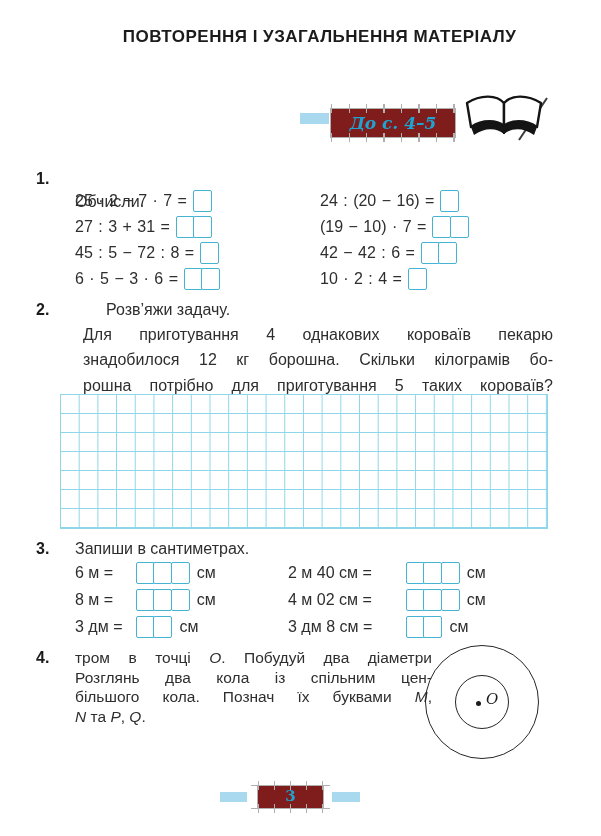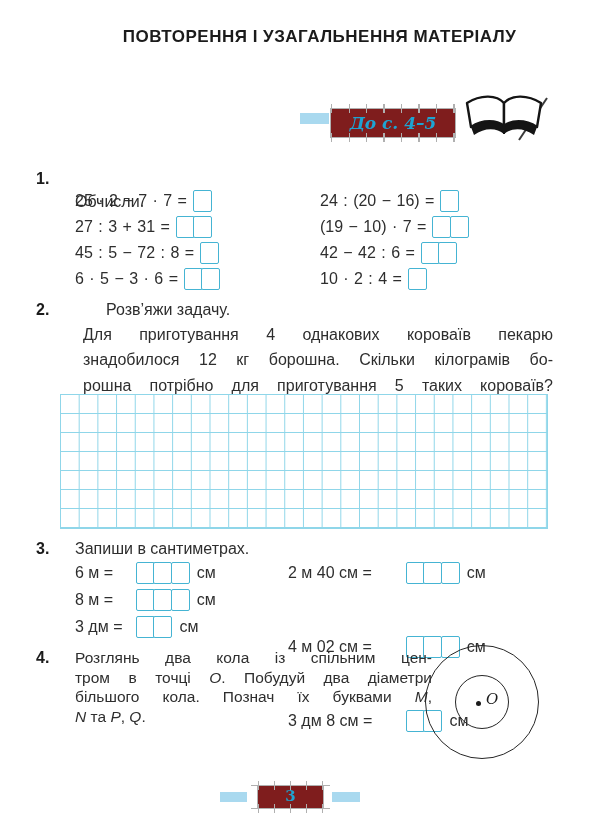--- a/index.html
+++ b/index.html
@@ -179,21 +179,21 @@
     <div class="cm-row">
       <span class="pre">3 дм =</span>
       <span class="cells">
           <span class="cell"></span>
           <span class="cell"></span>
         </span>
       <span class="post">см</span>
     </div>
   </div>
 
-  <div class="abs eq-col cm-col-right" style="left:288px; top:559px;gap:47px;">
+  <div class="abs eq-col cm-col-right" style="left:288px; top:559px;">
     <div class="cm-row">
       <span class="pre">2 м 40 см =</span>
       <span class="cells">
           <span class="cell"></span>
           <span class="cell"></span>
           <span class="cell"></span>
         </span>
       <span class="post">см</span>
     </div>
     <div class="cm-row">
@@ -210,22 +210,22 @@
       <span class="cells">
           <span class="cell"></span>
           <span class="cell"></span>
         </span>
       <span class="post">см</span>
     </div>
   </div>
 
   <span class="abs ex-num" style="left:36px; top:649px;">4.</span>
   <div class="abs para ex4-para" style="left:75px; top:648px; width:357px;">
+    <div class="jline"><span>тром в точці </span><span class="it">O</span><span>. Побудуй два діаметри</span></div>
     <div class="jline"><span>Розглянь два кола із спільним цен-</span></div>
-    <div class="jline"><span>тром в точці </span><span class="it">O</span><span>. Побудуй два діаметри</span></div>
     <div class="jline"><span>більшого кола. Познач їх буквами </span><span class="it">M</span><span>,</span></div>
     <div><span class="it">N</span><span> та </span><span class="it">P</span><span>, </span><span class="it">Q</span><span>.</span></div>
   </div>
 
   <div class="abs circle" style="left:425px; top:645px; width:114px; height:114px;"></div>
   <div class="abs circle" style="left:455px; top:675px; width:54px; height:54px;"></div>
   <div class="abs dot" style="left:476px; top:701px;"></div>
   <span class="abs fig-label" style="left:486px; top:690px;">O</span>
 
   <div class="abs hl-rect" style="left:220px; top:792px; width:27px; height:10px;"></div>

